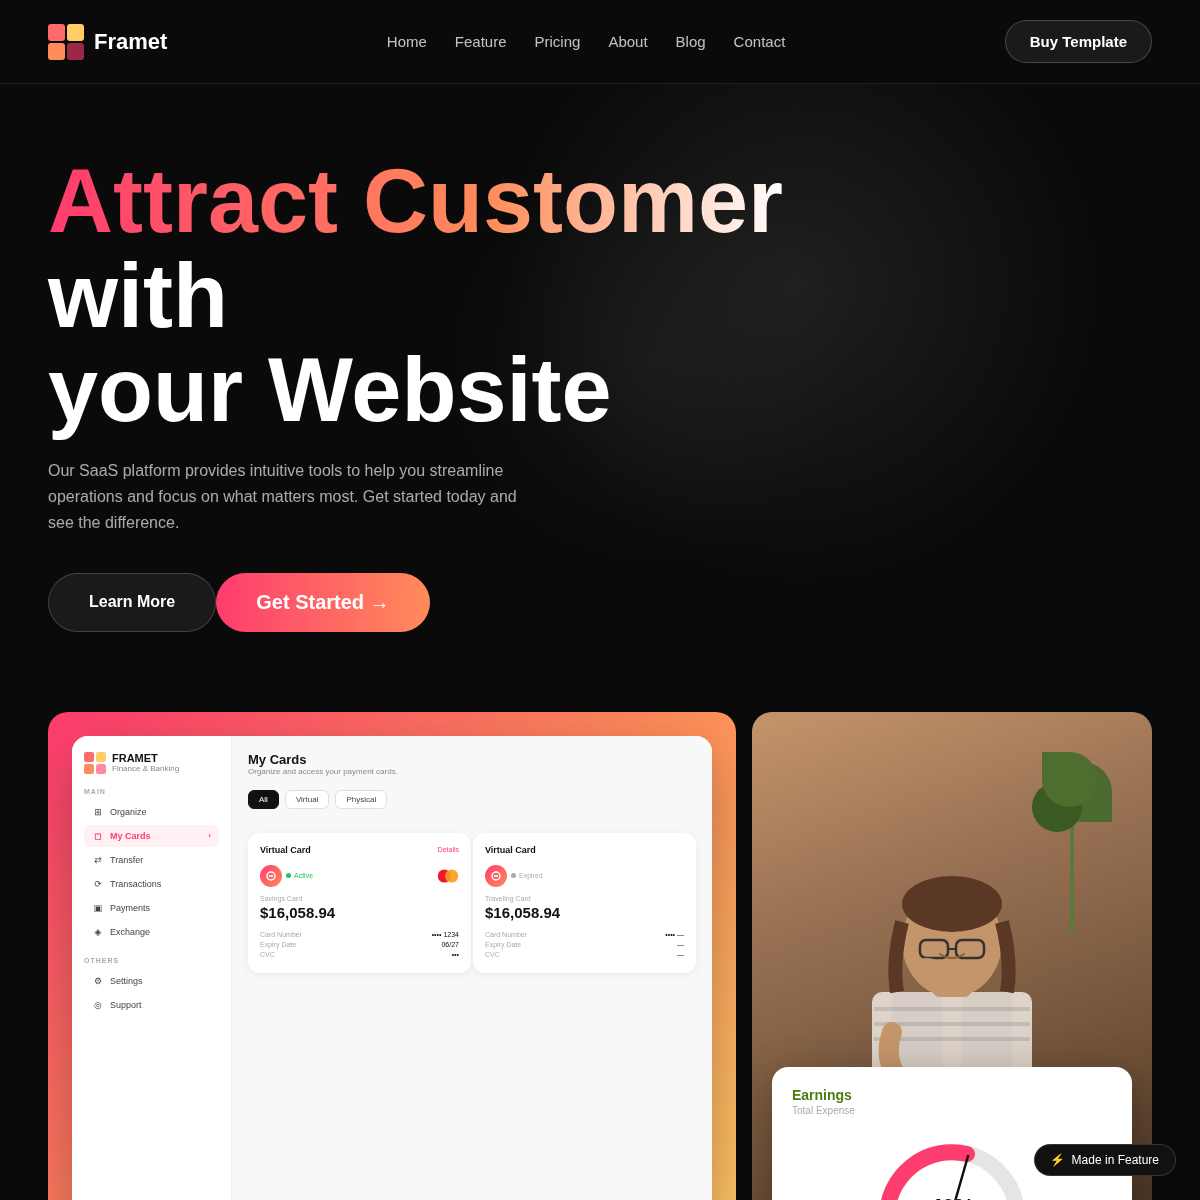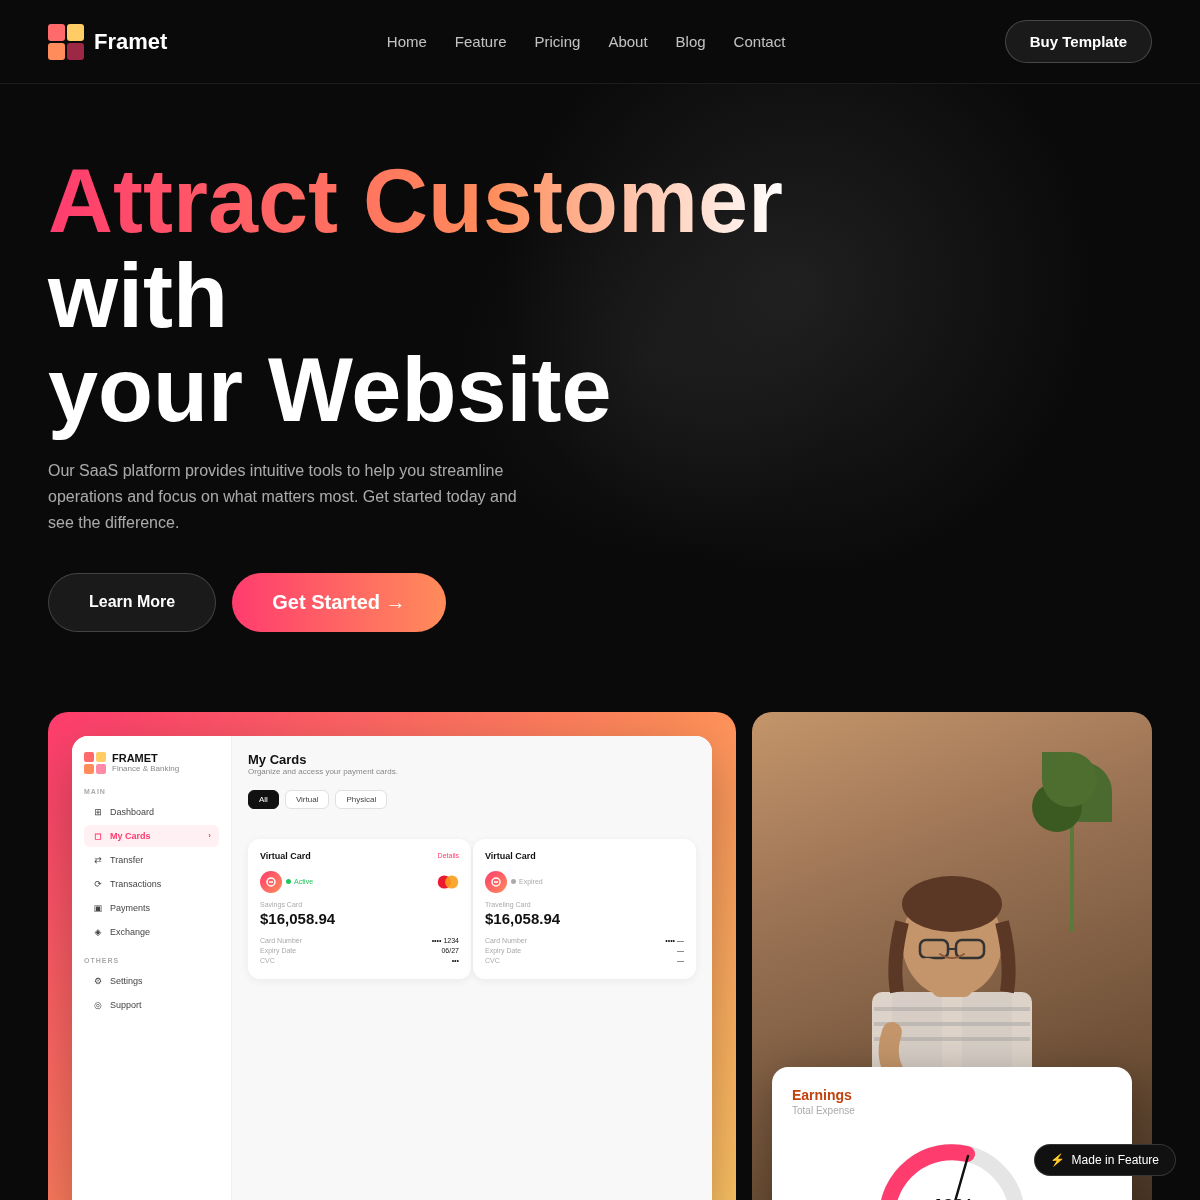--- a/index.html
+++ b/index.html
@@ -96,21 +96,20 @@
       margin-top: 20px;
       font-size: 16px;
       color: rgba(255,255,255,0.65);
       max-width: 480px;
       line-height: 1.65;
       position: relative;
       z-index: 2;
     }
     .hero-actions {
       display: flex;
-      gap: 16px;
       margin-top: 36px;
       position: relative;
       z-index: 2;
     }
     .btn-learn {
       background: #1a1a1a;
       color: #fff;
       border: 1px solid rgba(255,255,255,0.18);
       padding: 18px 40px;
       border-radius: 50px;
@@ -235,21 +234,21 @@
       font-weight: 700;
       color: #111;
     }
     .app-main-subtitle {
       font-size: 8px;
       color: #888;
     }
     .app-tabs {
       display: flex;
       gap: 6px;
-      margin-bottom: 30px;
+      margin-bottom: 24px;
     }
     .app-tab {
       padding: 4px 10px;
       border-radius: 6px;
       font-size: 8px;
       background: #fff;
       border: 1px solid #e0e0e0;
       color: #444;
     }
     .app-tab.active {
@@ -359,21 +358,21 @@
       left: 20px;
       right: 20px;
       background: #fff;
       border-radius: 16px;
       padding: 20px;
       box-shadow: 0 10px 40px rgba(0,0,0,0.3);
     }
     .earnings-title {
       font-size: 14px;
       font-weight: 700;
-      color: #c2410c;
+      color: #4d7c0f;
       margin-bottom: 2px;
     }
     .earnings-sub {
       font-size: 10px;
       color: #aaa;
       margin-bottom: 16px;
     }
     .gauge-container {
       position: relative;
       width: 160px;
@@ -464,21 +463,21 @@
           <div>
             <div class="app-sidebar-brand">FRAMET</div>
             <div class="app-sidebar-sub">Finance &amp; Banking</div>
           </div>
         </div>
 
         <div class="app-sidebar-section">
           <div class="app-sidebar-section-label">MAIN</div>
           <div class="app-sidebar-item">
             <span class="app-sidebar-item-icon">⊞</span>
-            <span>Dashboard</span>
+            <span>Organize</span>
           </div>
           <div class="app-sidebar-item active">
             <span class="app-sidebar-item-icon">◻</span>
             <span>My Cards</span>
             <span style="margin-left:auto;font-size:8px;">›</span>
           </div>
           <div class="app-sidebar-item">
             <span class="app-sidebar-item-icon">⇄</span>
             <span>Transfer</span>
           </div>

